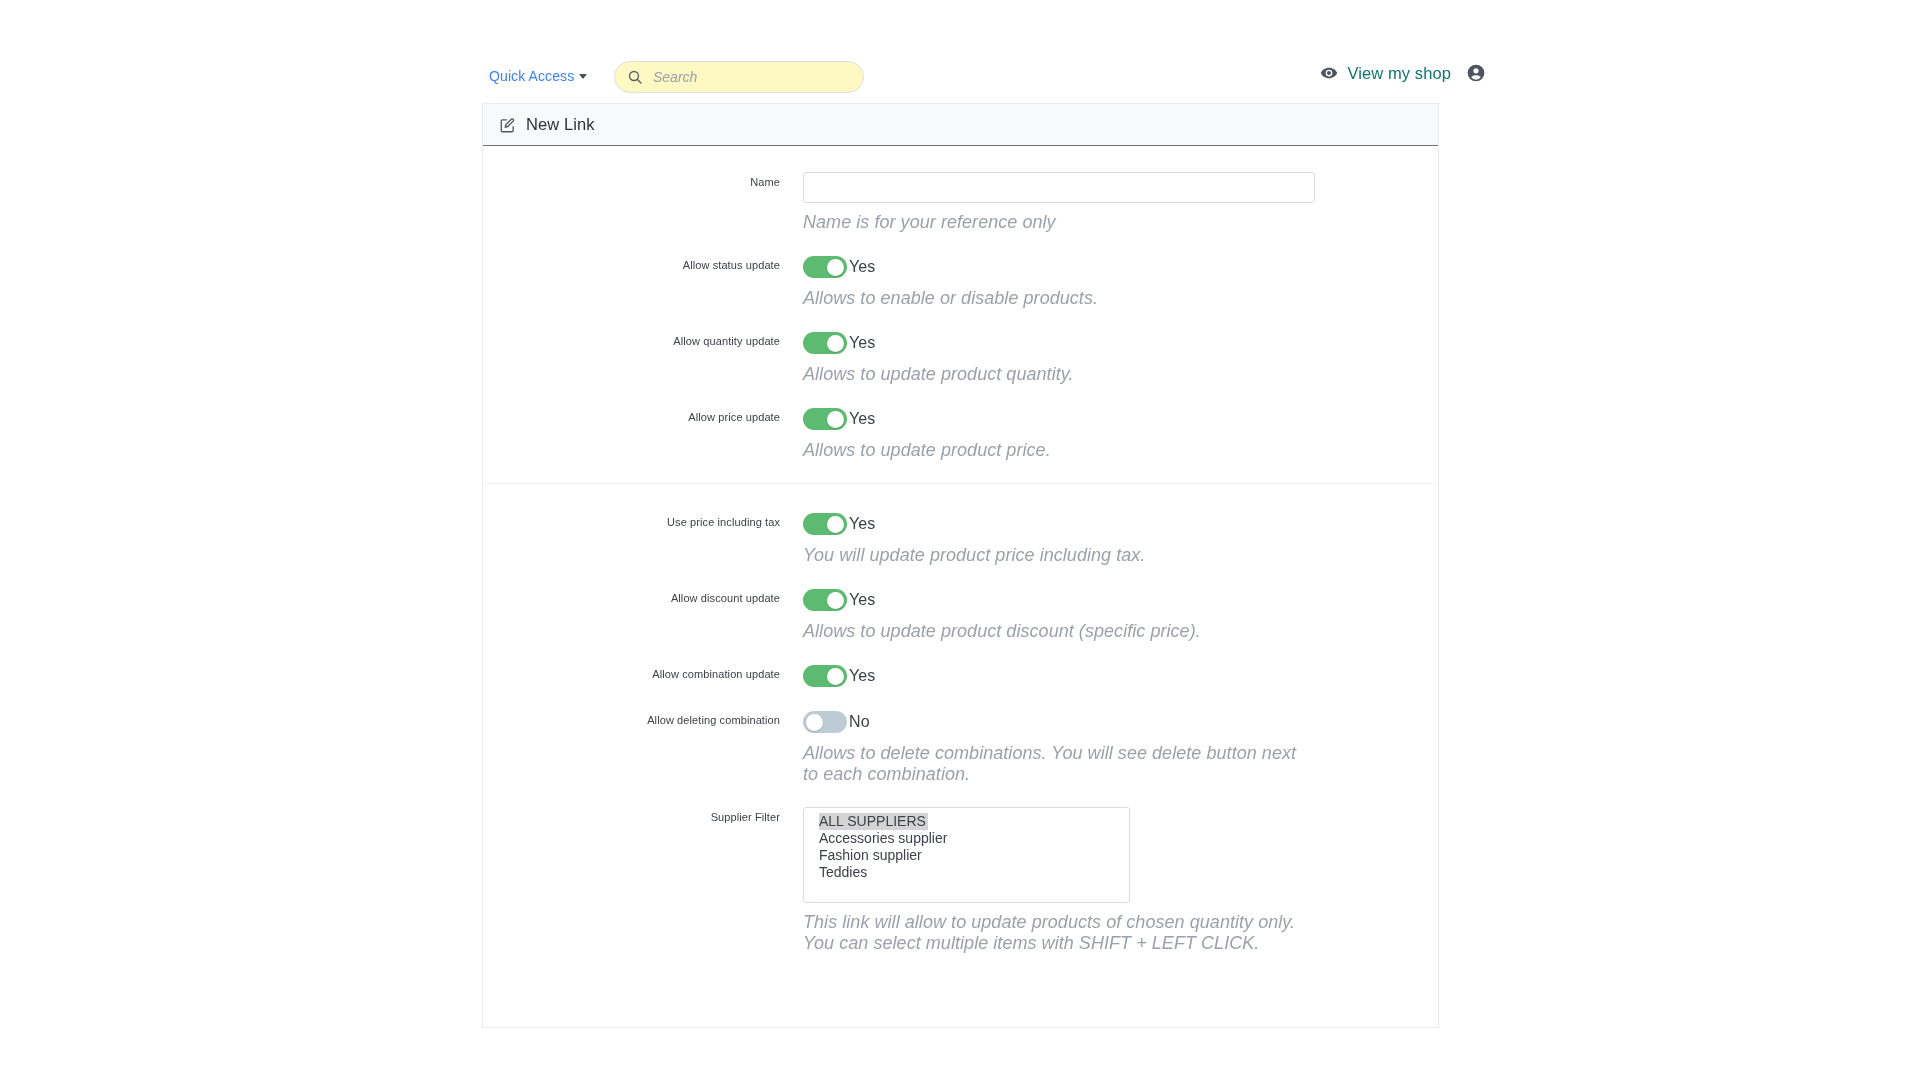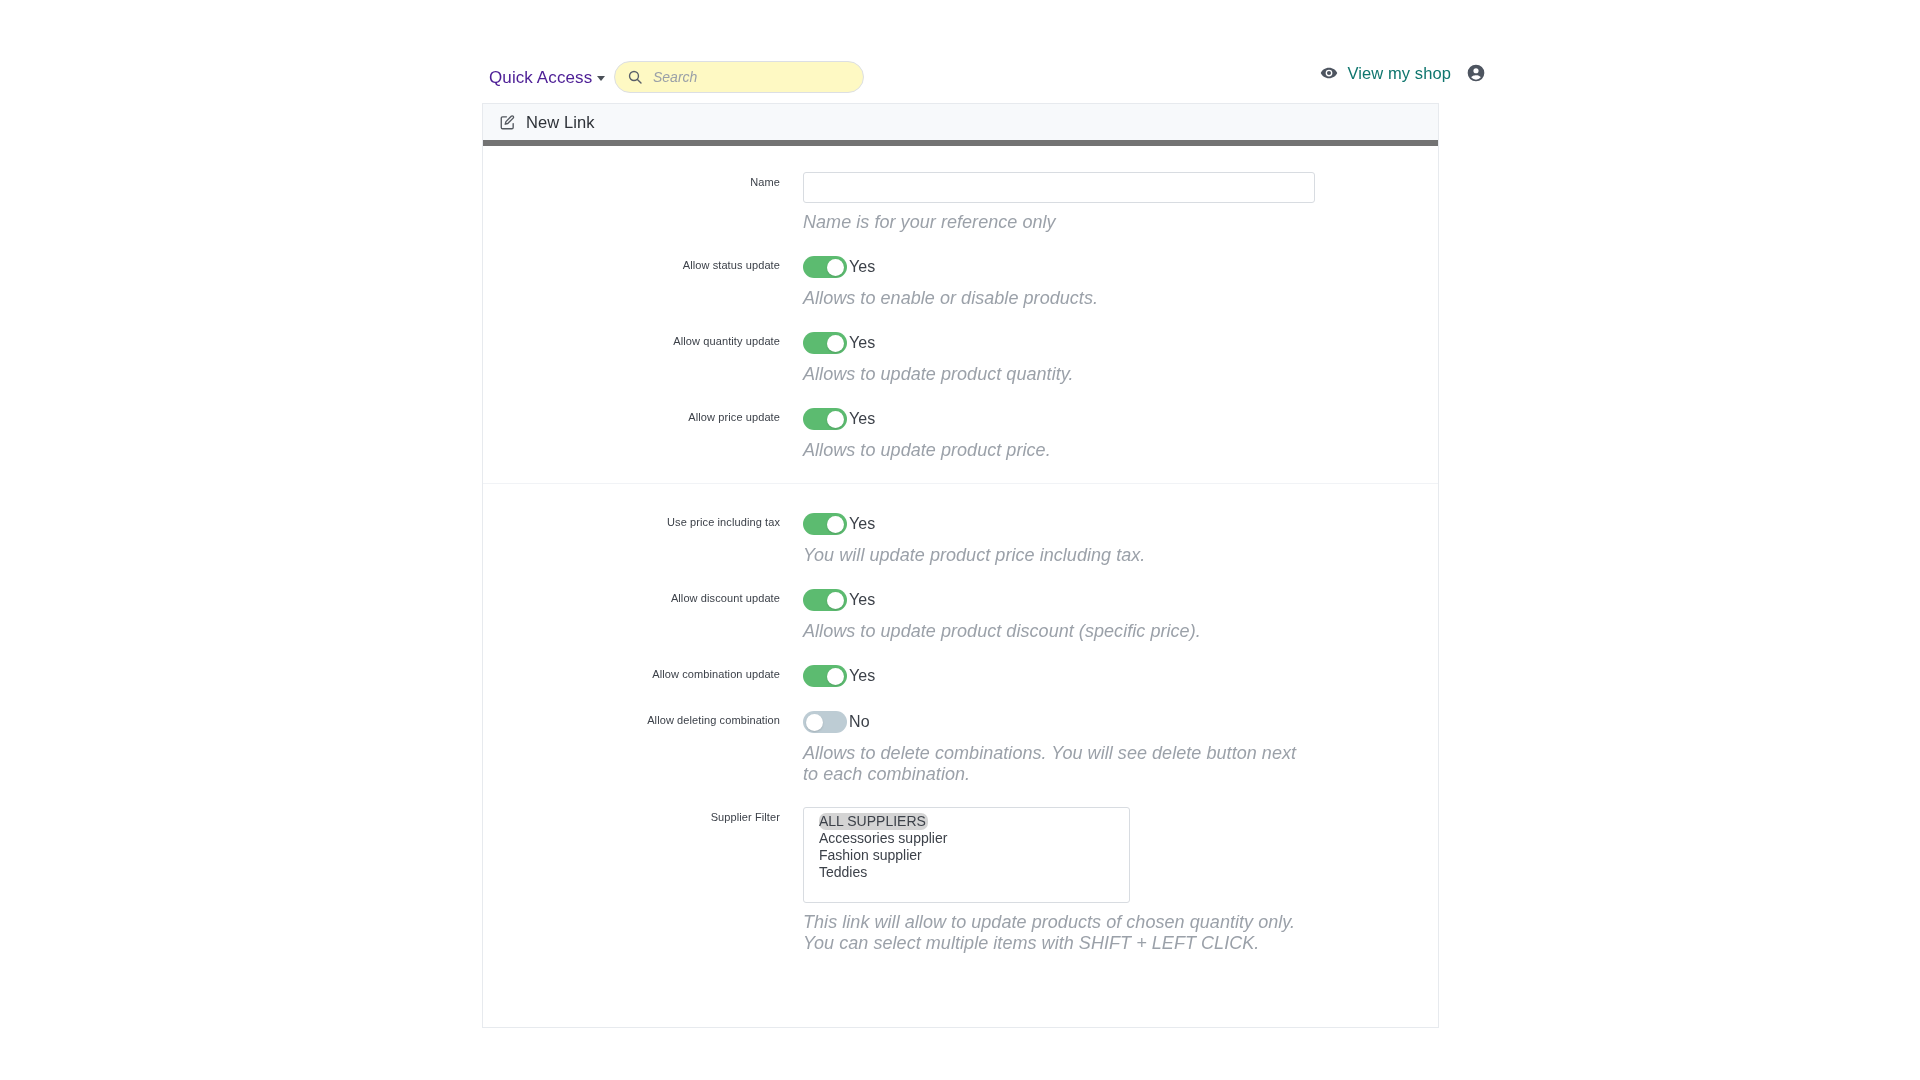--- a/index.html
+++ b/index.html
@@ -27,22 +27,22 @@
     top: 0;
     width: 1920px;
     height: 106px;
     background: #ffffff;
   }
 
   .quick-access {
     position: absolute;
     left: 489px;
     top: 68px;
-    font-size: 17px;
-    color: #4c1d95;
+    font-size: 14px;
+    color: #3b82f6;
     letter-spacing: .1px;
     white-space: nowrap;
     cursor: pointer;
   }
   .quick-access .caret {
     display: inline-block;
     margin-left: 5px;
     width: 0; height: 0;
     border-left: 4.5px solid transparent;
     border-right: 4.5px solid transparent;
@@ -112,21 +112,21 @@
     height: 925px;
     background: #ffffff;
     border: 1px solid #e7eaee;
     border-top: none;
     box-sizing: border-box;
   }
 
   .panel-header {
     height: 43px;
     background: #f7f9fb;
-    border-bottom: 6px solid #737373;
+    border-bottom: 1px solid #737373;
     border-top: 1px solid #e7eaee;
     display: flex;
     align-items: center;
     padding-left: 16px;
     box-sizing: border-box;
   }
   .panel-header-icon {
     width: 17px; height: 17px;
     display: block;
     color: #53585f;
@@ -250,21 +250,20 @@
     line-height: 15px;
     white-space: nowrap;
     cursor: pointer;
   }
   .ms-option.selected {
     background: #d4d4d4;
     display: inline-block;
     margin-left: 15px;
     padding-left: 0;
     padding-right: 2px;
-    border-radius: 7px;
   }
 </style>
 </head>
 <body>
 
 <div id="root">
 
   <div class="topbar">
 
     <div class="quick-access">

